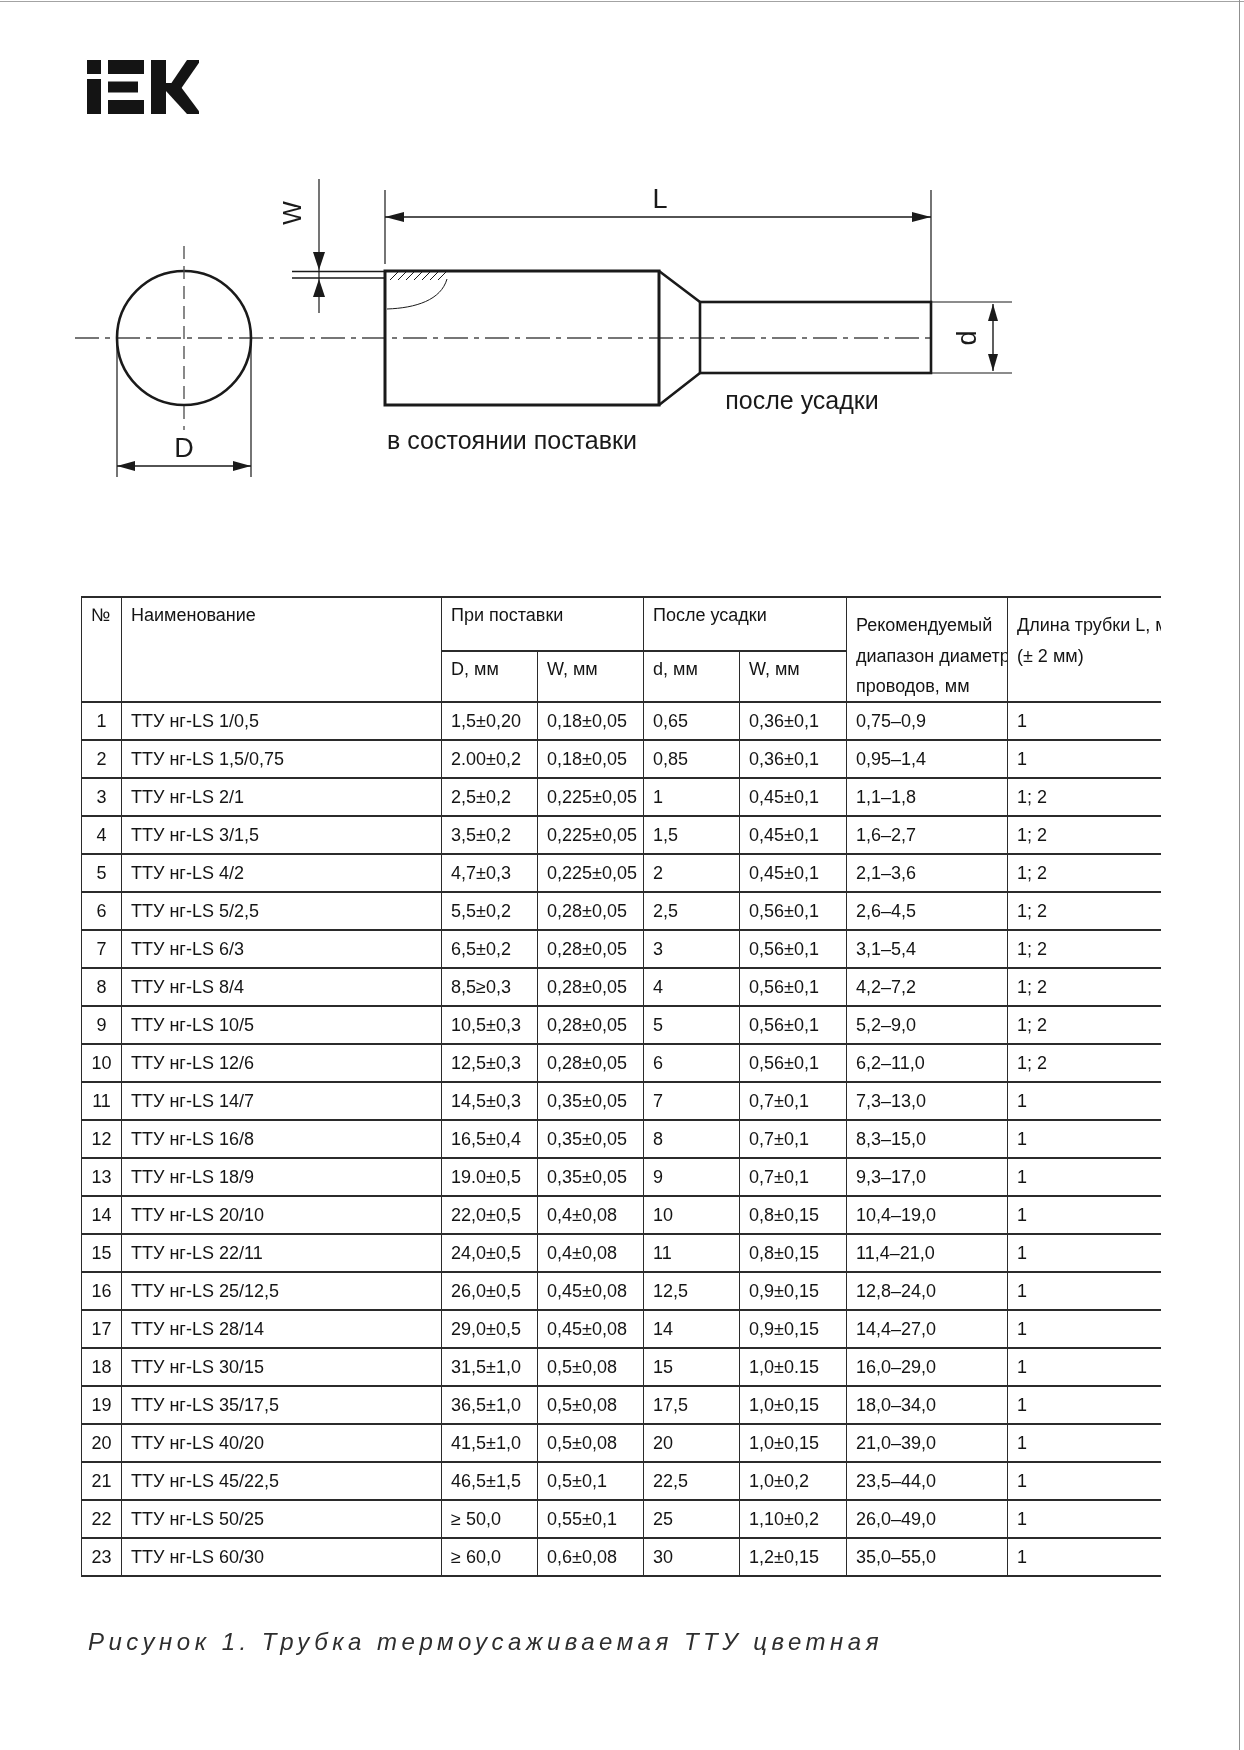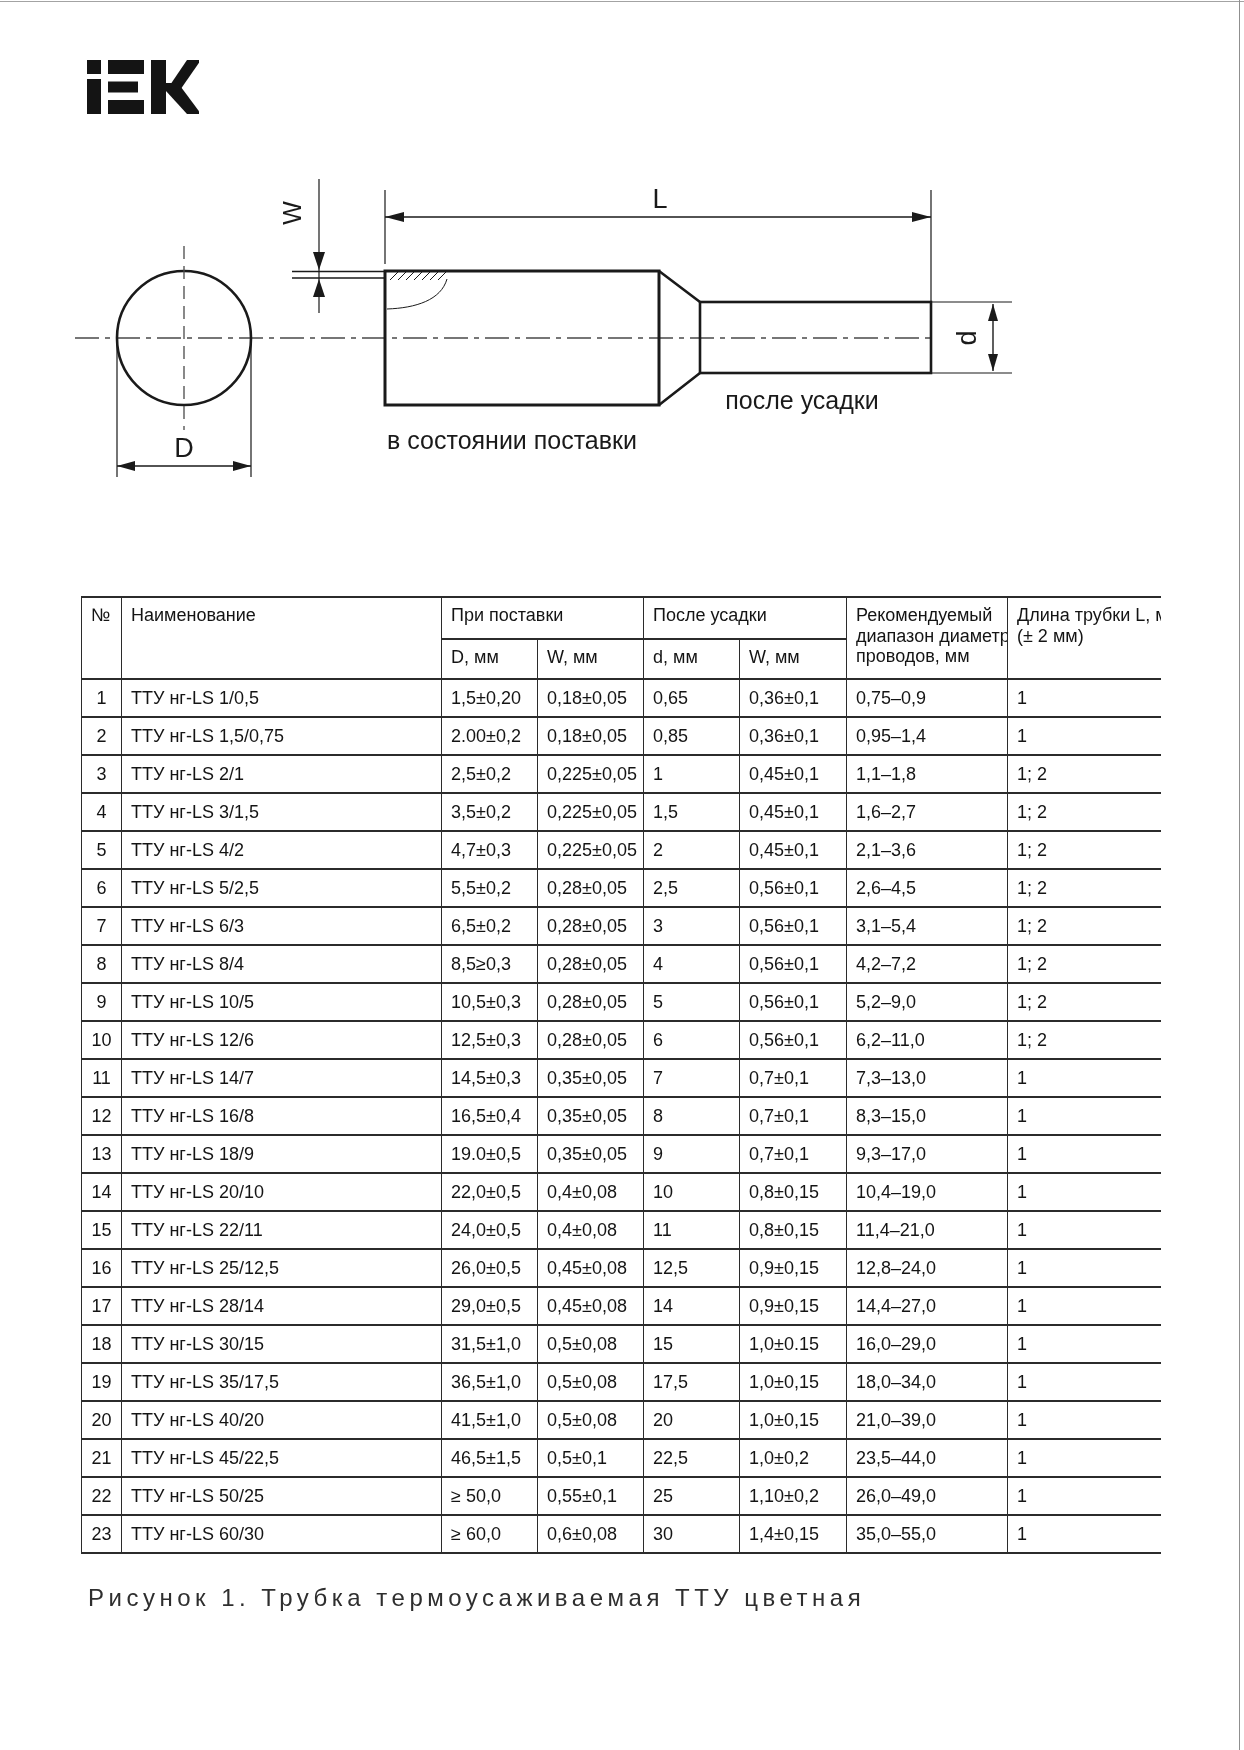--- a/index.html
+++ b/index.html
@@ -32,25 +32,25 @@
     padding:4px 6px 4px 9px;
     overflow:hidden;white-space:nowrap;
   }
   .spec-table th{vertical-align:top;padding-top:7px;}
   .spec-table td{vertical-align:middle;}
   .spec-table th:last-child,.spec-table td:last-child{border-right:none;}
   .spec-table tr{height:38px;}
   .spec-table tr.hrow1{height:42px;}
   .spec-table tr.hrow2{height:40px;}
   .spec-table .c-num{text-align:center;padding-left:2px;padding-right:2px;}
-  .spec-table .wrapcell div{white-space:nowrap;}
+  .spec-table .wrapcell div{white-space:nowrap;margin-top:10px;}
 
   .figure-caption{
-    position:absolute;left:88px;top:1584px;
-    font-size:24px;letter-spacing:4.5px;color:#2e2e2e;white-space:nowrap;
+    position:absolute;left:88px;top:1628px;
+    font-size:24px;letter-spacing:4.5px;color:#2e2e2e;white-space:nowrap;font-style:italic;
   }
 </style>
 </head>
 <body>
 
 <div class="page">
   <div class="edge-top"></div>
   <div class="edge-right"></div>
 
   <svg class="logo" viewBox="0 0 112 54">
@@ -366,21 +366,21 @@
           <td>1,10±0,2</td>
           <td>26,0–49,0</td>
           <td>1</td>
         </tr>
         <tr>
           <td class="c-num">23</td>
           <td>ТТУ нг-LS 60/30</td>
           <td>≥ 60,0</td>
           <td>0,6±0,08</td>
           <td>30</td>
-          <td>1,4±0,15</td>
+          <td>1,2±0,15</td>
           <td>35,0–55,0</td>
           <td>1</td>
         </tr>
       </tbody>
   </table>
 
   <div class="figure-caption">Рисунок 1. Трубка термоусаживаемая ТТУ цветная</div>
 </div>
 
 </body></html>

